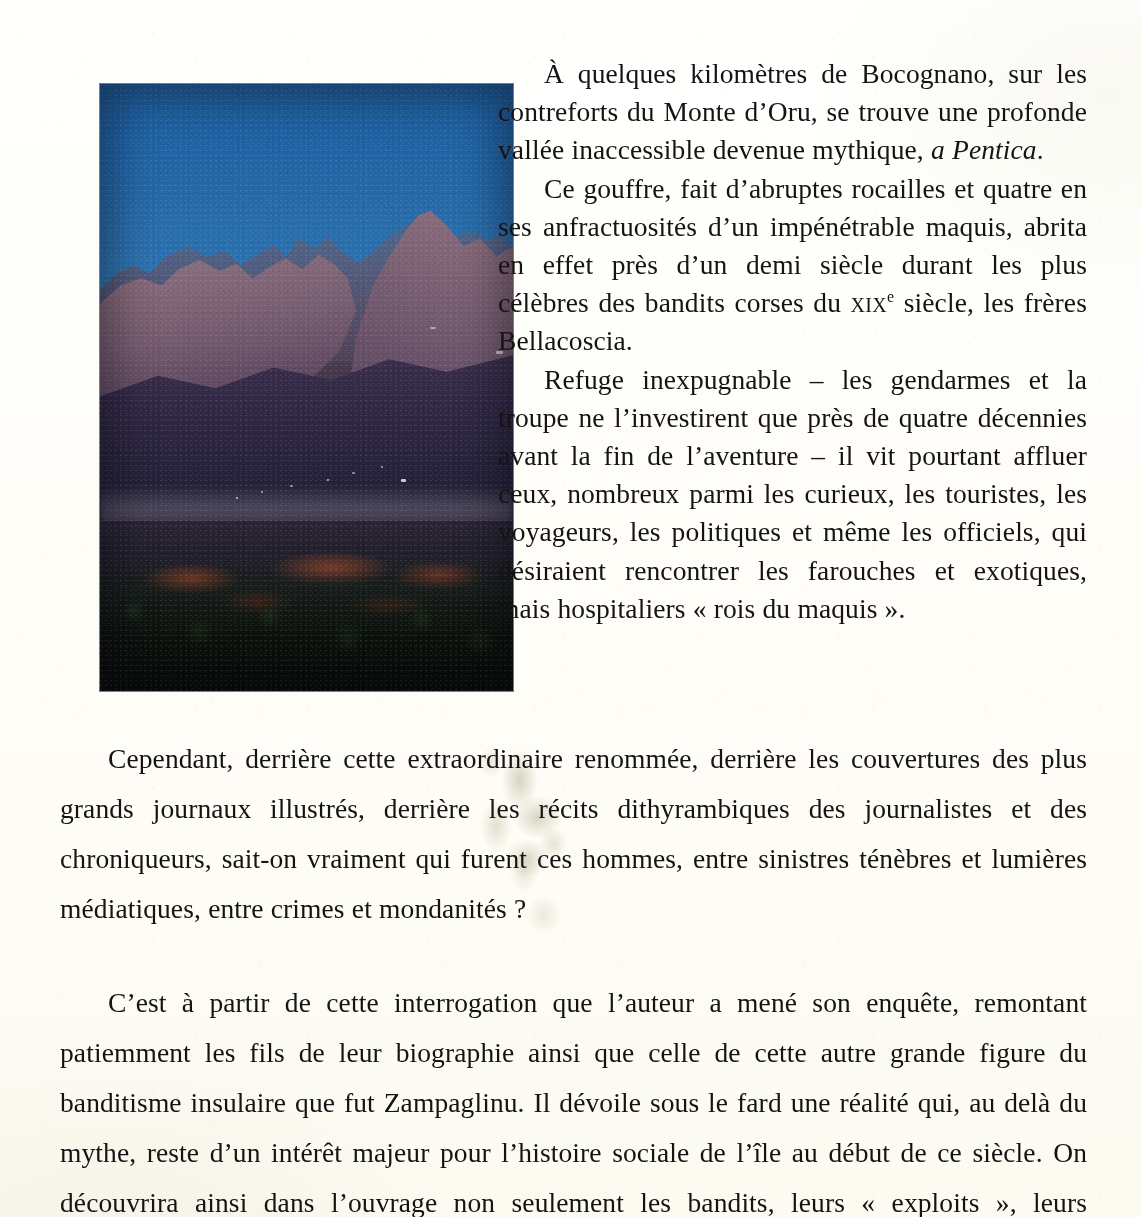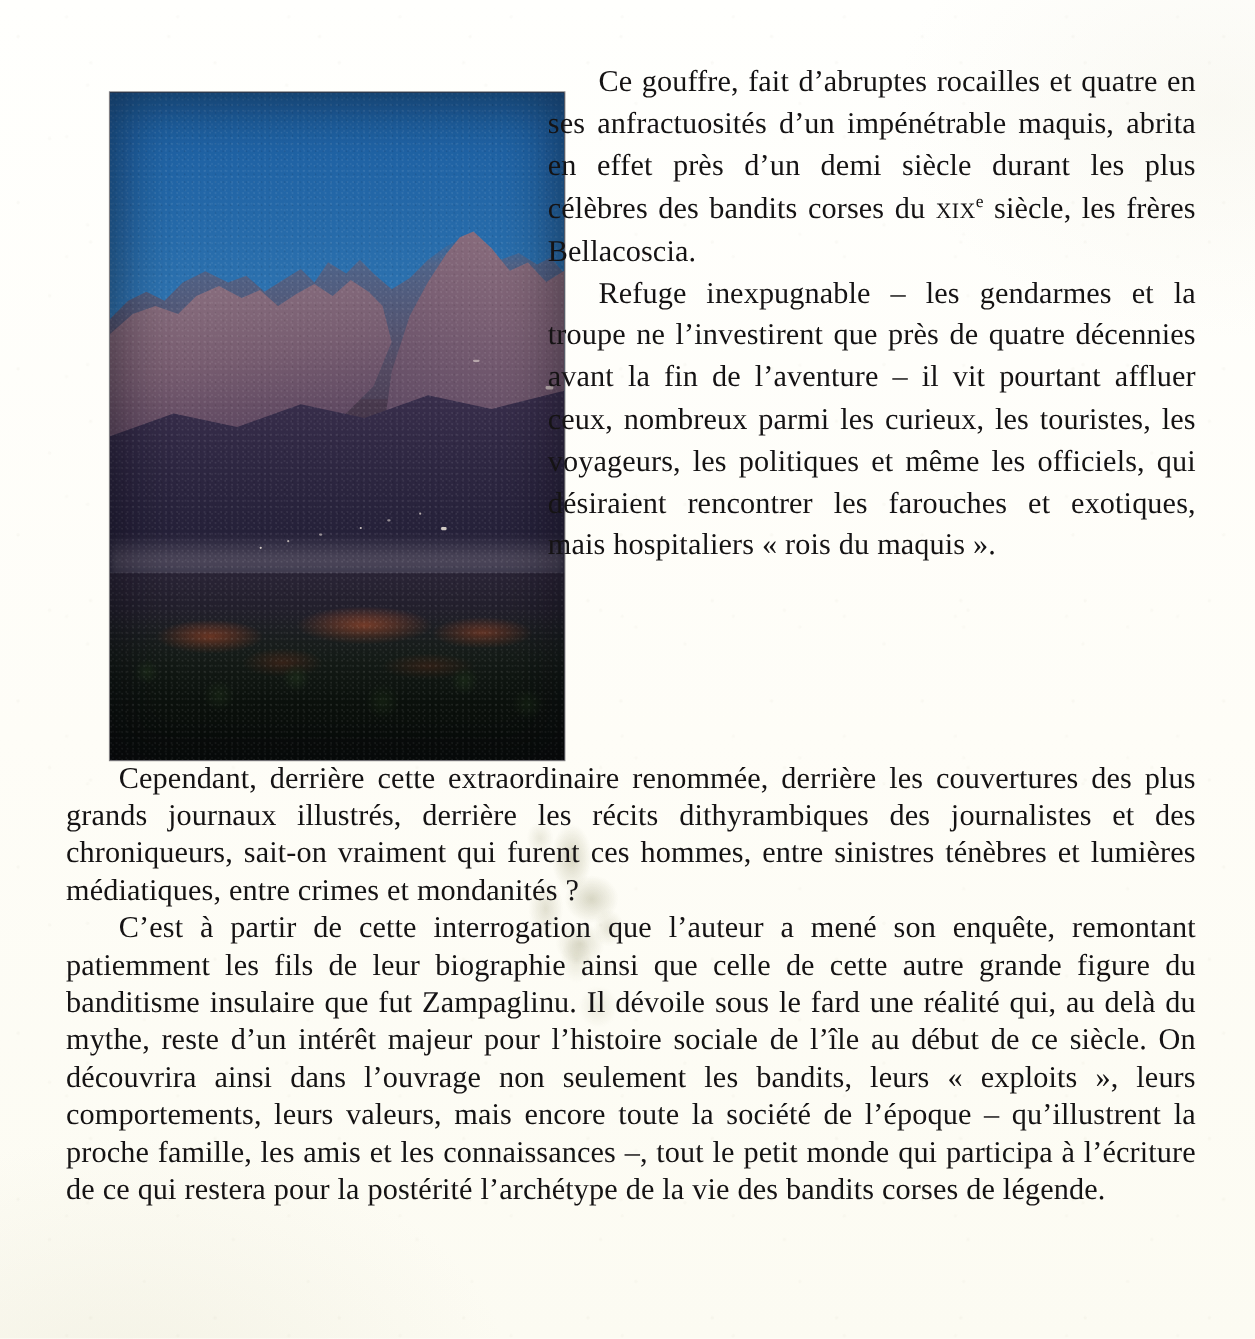--- a/index.html
+++ b/index.html
@@ -180,21 +180,21 @@
     margin: 0;
     font-size: 27.5px;
     line-height: 38.2px;
     text-align: justify;
     text-justify: inter-word;
     text-indent: 46px;
     letter-spacing: .1px;
     word-spacing: .2px;
     color: #151314;
   }
-  #col-full p.body { font-size: 27.5px; line-height: 34px; text-indent: 48px; }
+  #col-full p.body { font-size: 27.5px; line-height: 50px; text-indent: 48px; margin-top: 44px; }
   p.body + p.body { margin-top: 0; }
   .it { font-style: italic; }
   .smallcaps {
     font-variant: small-caps;
     font-size: 1.04em;
     letter-spacing: .3px;
   }
   sup.ord { font-size: .58em; vertical-align: super; line-height: 0; }
   
   #col-right, #col-full { text-rendering: optimizeLegibility; }
@@ -227,20 +227,21 @@
         <div class="speck" style="left: 80%; top: 40%; width: 6px; height: 2px; opacity: 0.55;"></div>
         <div class="speck" style="left: 96%; top: 44%; width: 7px; height: 3px; opacity: 0.7;"></div>
         <div class="speck" style="left: 33%; top: 68%; width: 2px; height: 2px; opacity: 0.85;"></div>
       </div>
     <div id="photo-grain"></div>
     <div id="photo-vignette"></div>
   </figure>
 
   <section id="col-right">
 
+    <p class="body"><span>À quelques kilomètres de Bocognano, sur les contreforts du Monte d’Oru, se trouve une profonde vallée inaccessible devenue mythique, </span><span class="it">a Pentica</span><span>.</span></p>
 
     <p class="body"><span>Ce gouffre, fait d’abruptes rocailles et quatre en ses anfractuosités d’un impénétrable maquis, abrita en effet près d’un demi siècle durant les plus célèbres des bandits corses du </span><span class="smallcaps">xix</span><sup class="ord">e</sup><span> siècle, les frères Bellacoscia.</span></p>
 
     <p class="body"><span>Refuge inexpugnable – les gendarmes et la troupe ne l’investirent que près de quatre décennies avant la fin de l’aventure – il vit pourtant affluer ceux, nombreux parmi les curieux, les touristes, les voyageurs, les politiques et même les officiels, qui désiraient rencontrer les farouches et exotiques, mais hospitaliers « rois du maquis ».</span></p>
 
   </section>
 
   <section id="col-full">
 
     <p class="body"><span>Cependant, derrière cette extraordinaire renommée, derrière les couvertures des plus grands journaux illustrés, derrière les récits dithyrambiques des journalistes et des chroniqueurs, sait-on vraiment qui furent ces hommes, entre sinistres ténèbres et lumières médiatiques, entre crimes et mondanités ?</span></p>

